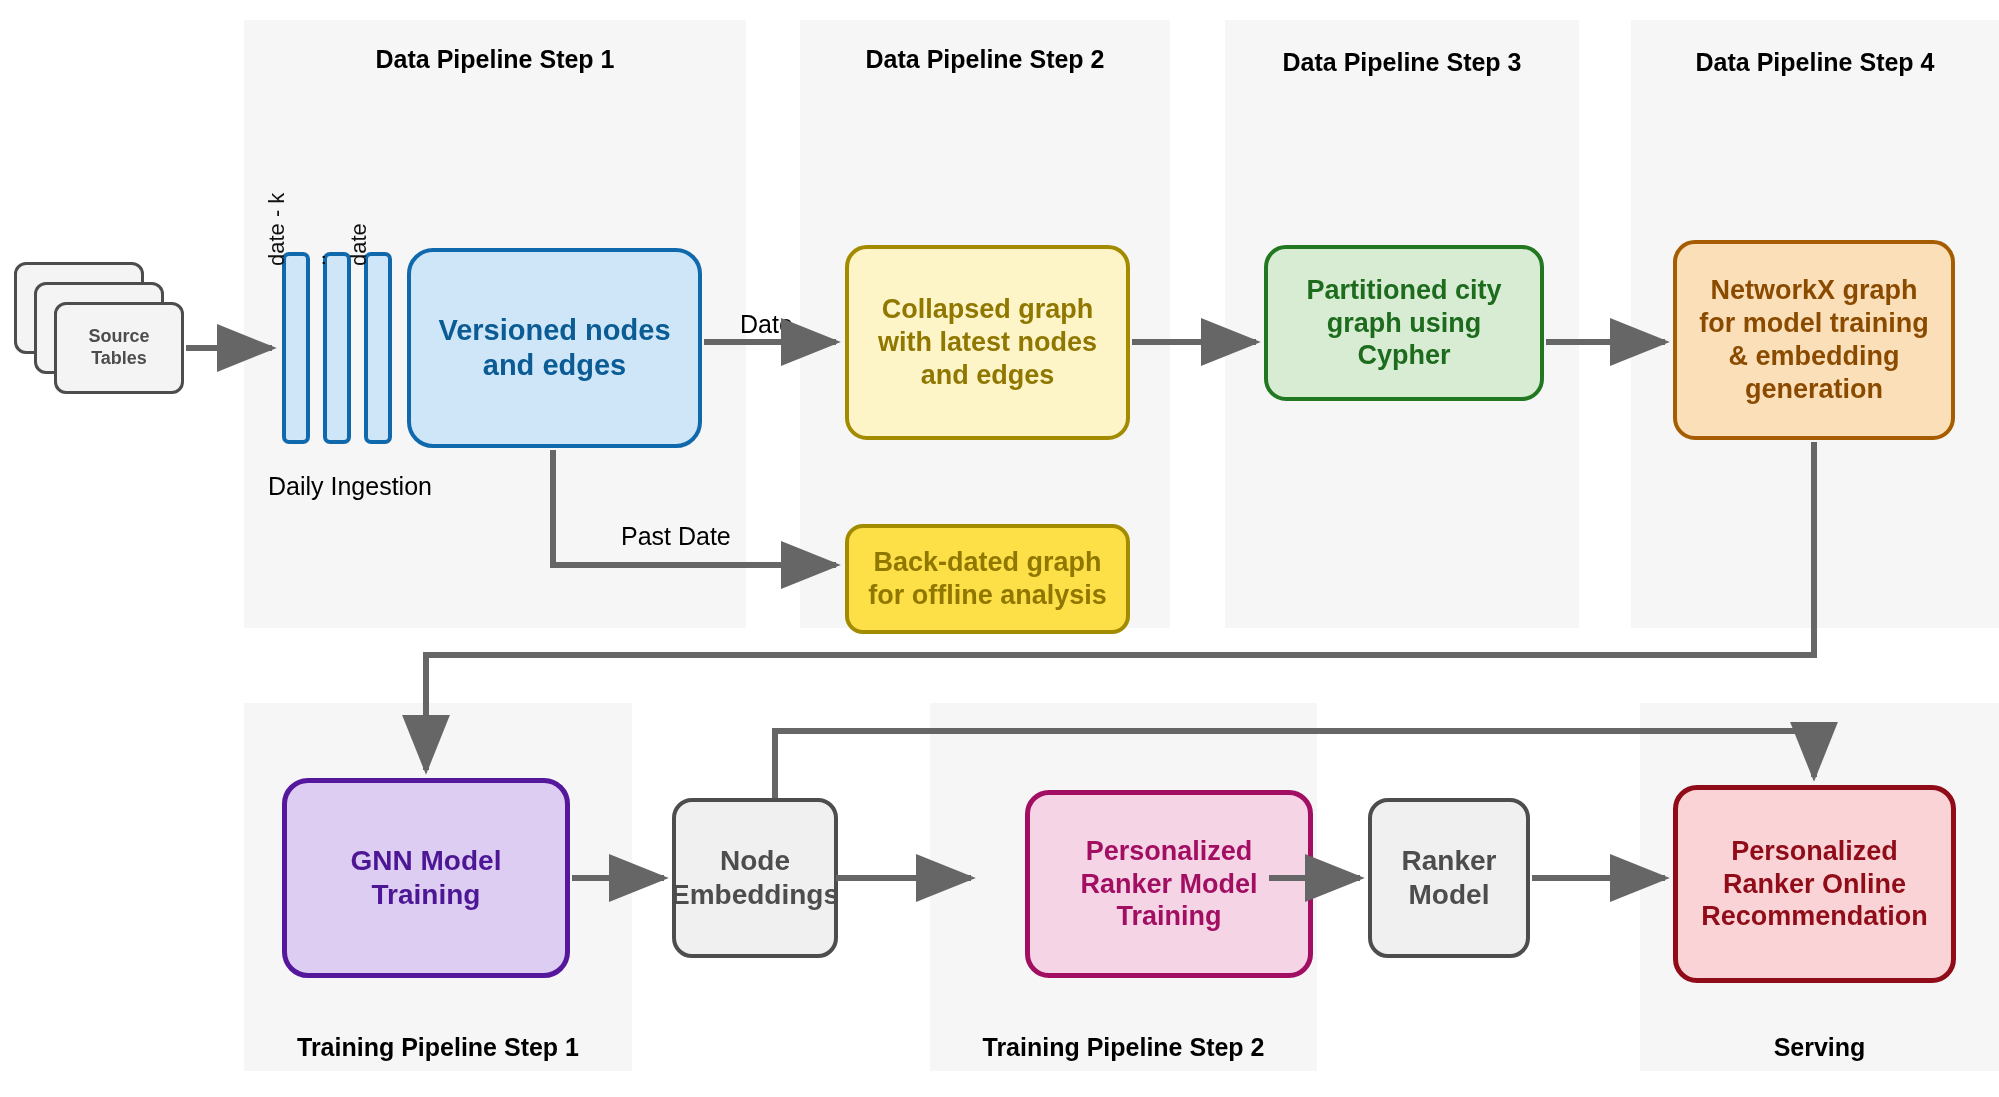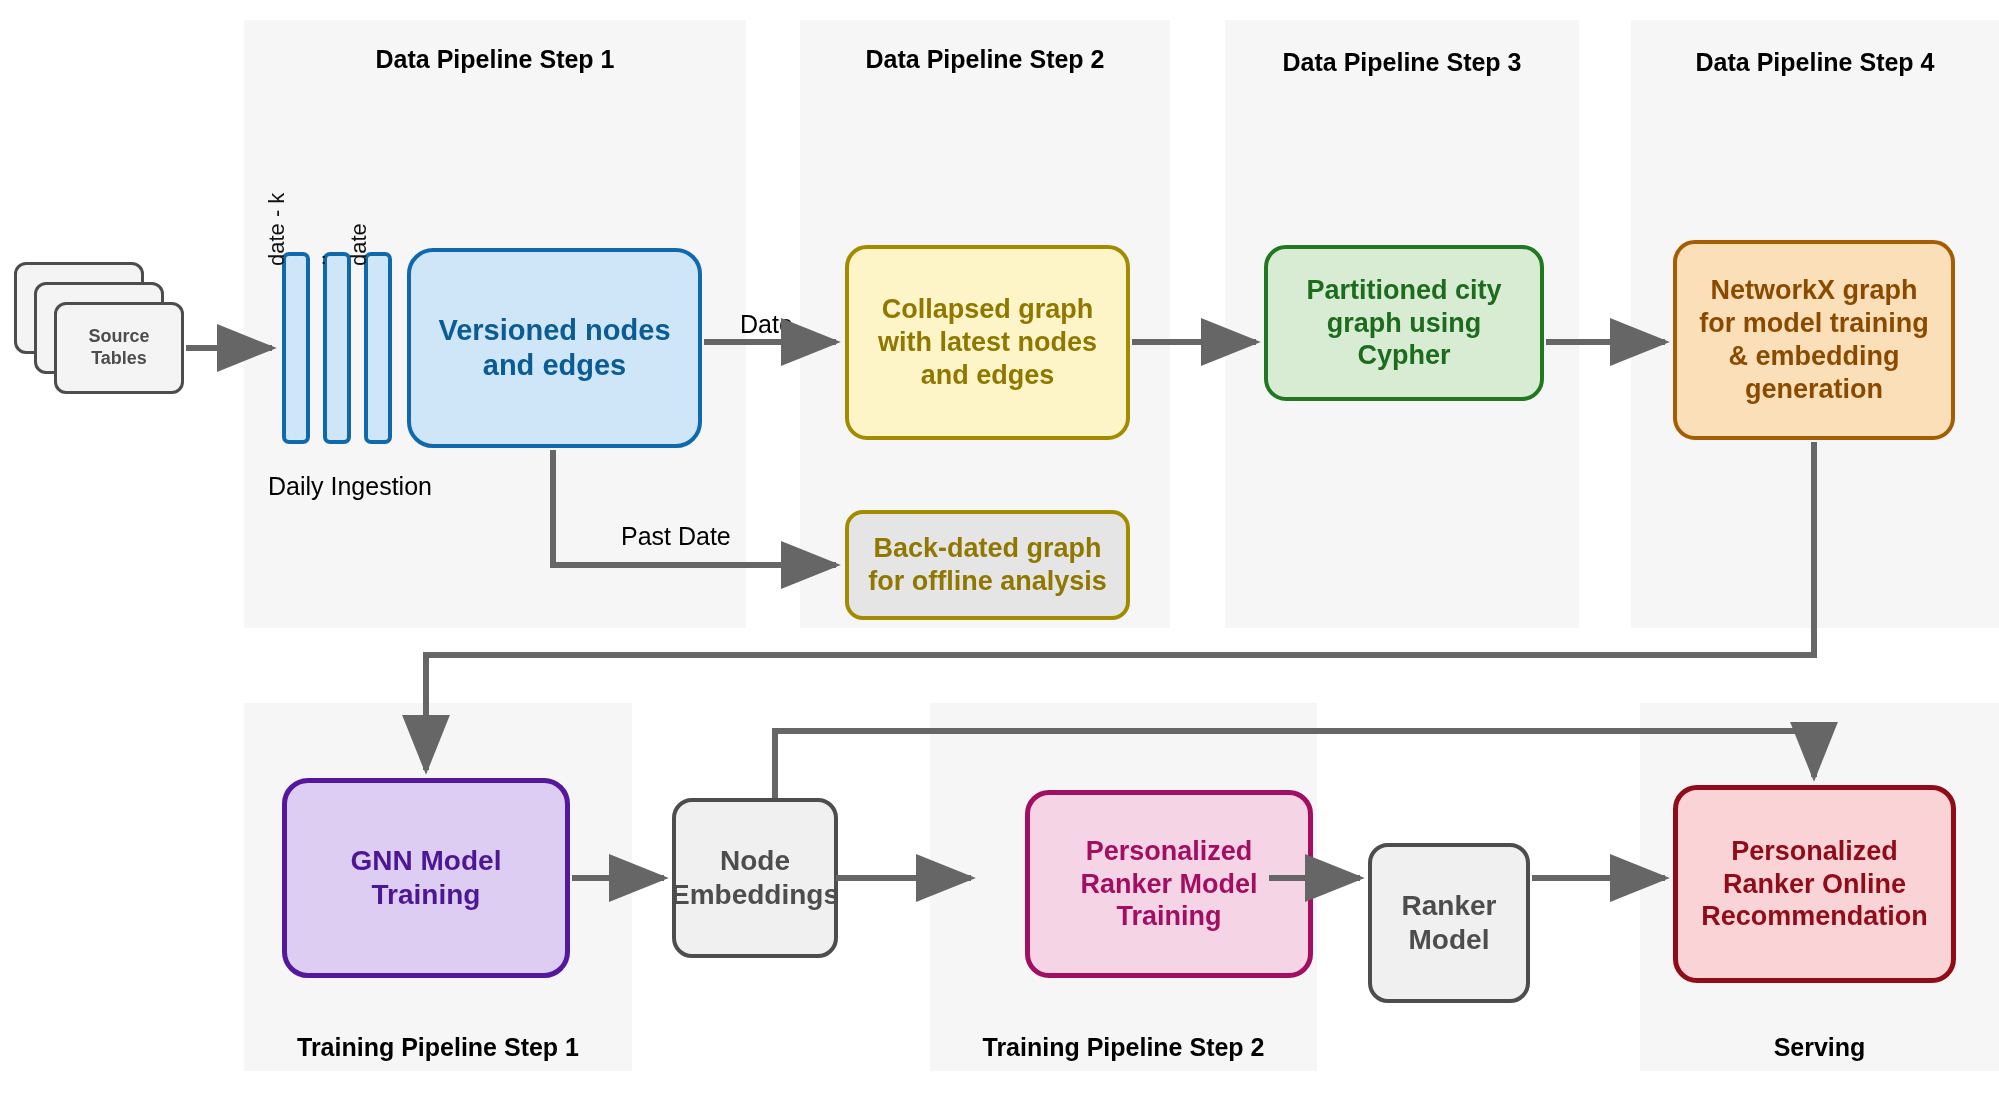--- a/index.html
+++ b/index.html
@@ -137,21 +137,21 @@
   <div class="node" style="left:407px; top:248px; width:295px; height:200px; background:#cfe6f9; border-color:#1169ad;
               border-width:4px; border-radius:26px; color:#0b5c94; font-size:29px; padding:0 18px;align-items:center;">
     <span>Versioned nodes and edges</span>
   </div>
 
   <div class="node" style="left:845px; top:245px; width:285px; height:195px; background:#fdf4c8; border-color:#a38b00;
               border-width:4px; border-radius:22px; color:#8f7700; font-size:27px; padding:0 16px;">
     <span>Collapsed graph with latest nodes and edges</span>
   </div>
 
-  <div class="node" style="left:845px; top:510px; width:285px; height:110px; background:#e5e5e5; border-color:#a38b00;
+  <div class="node" style="left:845px; top:524px; width:285px; height:110px; background:#fde047; border-color:#a38b00;
               border-width:4px; border-radius:18px; color:#8f7700; font-size:27px; padding:0 14px;">
     <span>Back-dated graph for offline analysis</span>
   </div>
 
   <div class="node" style="left:1264px; top:245px; width:280px; height:156px; background:#d7ecd3; border-color:#217821;
               border-width:4px; border-radius:22px; color:#1d6b1d; font-size:27px; padding:0 16px;">
     <span>Partitioned city graph using Cypher</span>
   </div>
 
   <div class="node" style="left:1673px; top:240px; width:282px; height:200px; background:#fbdfb9; border-color:#a65c00;
@@ -168,21 +168,21 @@
               border-width:4px; border-radius:20px; color:#4d4d4d; font-size:28px; padding:0 10px;">
     <span>Node Embeddings</span>
   </div>
 
   <div class="node" style="left:979px; top:790px; width:288px; height:188px; background:#f5d4e6; border-color:#a10e62;
               border-width:5px; border-radius:24px; color:#a10e62; font-size:27px; padding:0 14px;margin-left:46px;">
     <span>Personalized Ranker Model Training</span>
   </div>
 
   <div class="node" style="left:1368px; top:798px; width:162px; height:160px; background:#f0f0f0; border-color:#4d4d4d;
-              border-width:4px; border-radius:20px; color:#4d4d4d; font-size:28px; padding:0 10px;margin-top:45px;">
+              border-width:4px; border-radius:20px; color:#4d4d4d; font-size:28px; padding:0 10px;">
     <span>Ranker Model</span>
   </div>
 
   <div class="node" style="left:1673px; top:785px; width:283px; height:198px; background:#fad3d6; border-color:#8f0c18;
               border-width:5px; border-radius:24px; color:#8f0c18; font-size:27px; padding:0 12px;">
     <span>Personalized Ranker Online Recommendation</span>
   </div>
 
   <div class="edge-label" style="left:740px; top:310px;">Date</div>
   <div class="edge-label" style="left:621px; top:522px;">Past Date</div>

